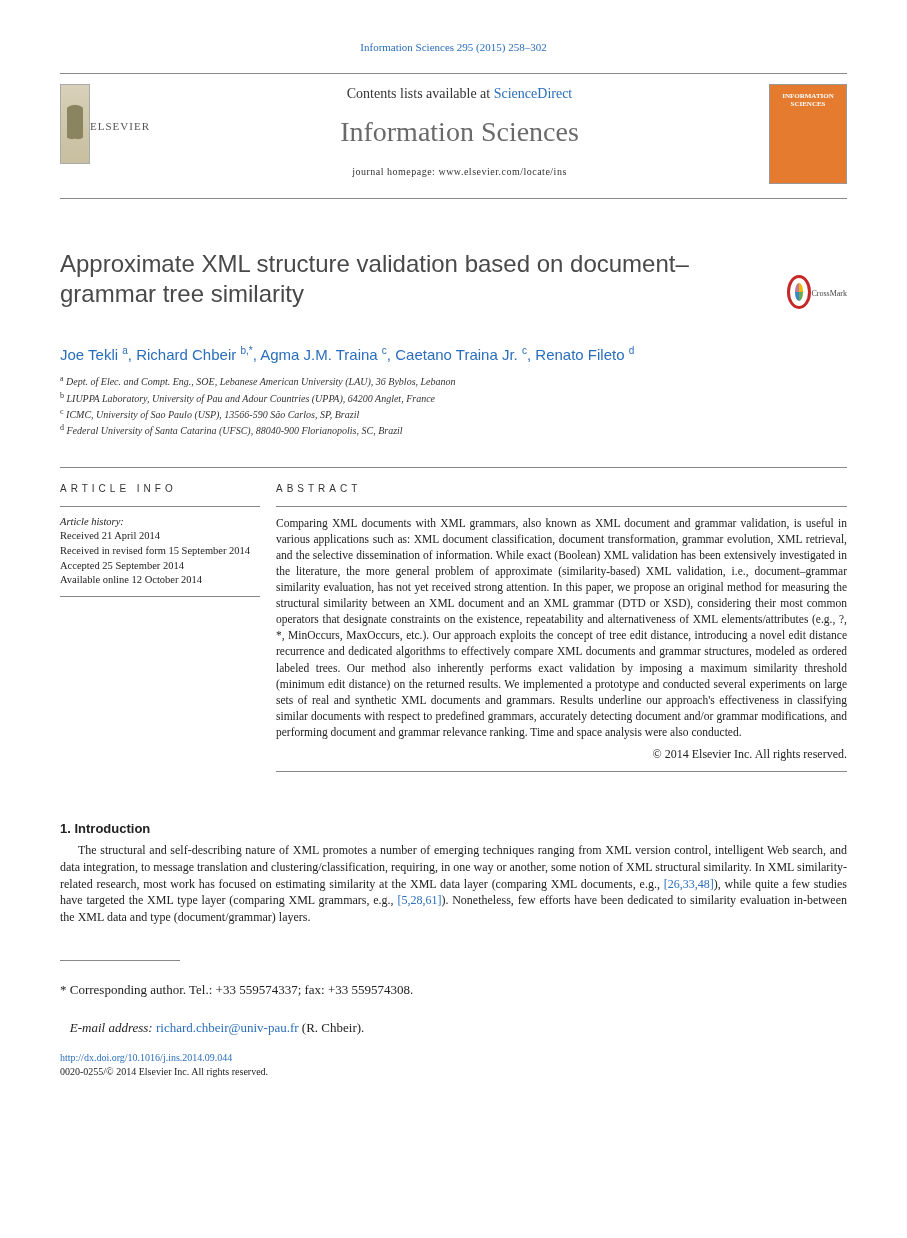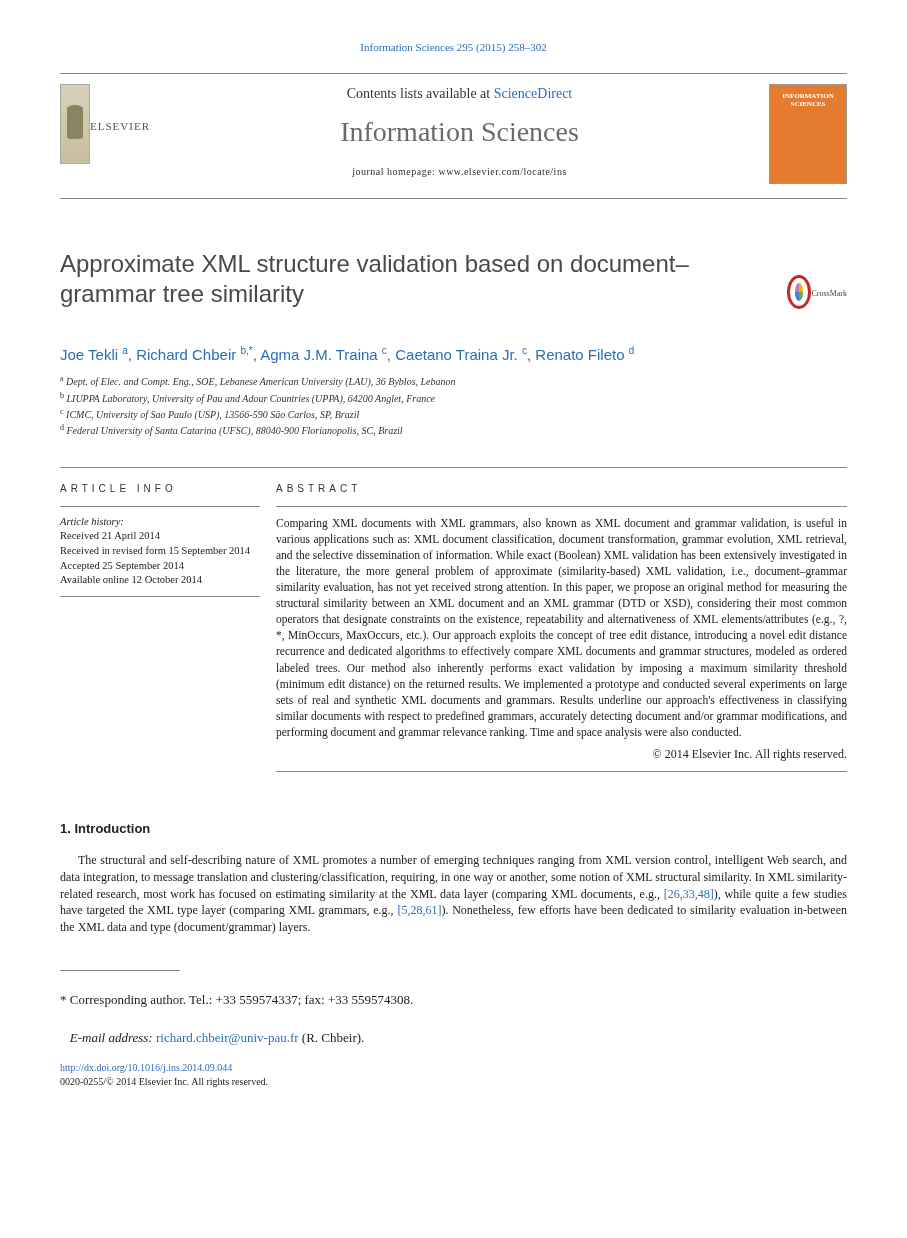--- a/index.html
+++ b/index.html
@@ -30,21 +30,21 @@
   .info-abs-row { display: flex; gap: 16px; margin-top: 28px; border-top: 1px solid #888; }
   .info-col { width: 200px; padding-top: 14px; }
   .abs-col { flex: 1; padding-top: 14px; }
   .sec-head { font-family: Arial, Helvetica, sans-serif; font-size: 10px; letter-spacing: 4px; color: #333; margin-bottom: 10px; }
   .hrline { border-top: 1px solid #888; margin: 8px 0; }
   .info-block { font-size: 10.5px; color: #222; }
   .info-block em { font-style: italic; }
   .kw-list { font-size: 10.5px; }
   .abstract-text { font-size: 11.5px; text-align: justify; }
   .copyright { font-size: 12px; text-align: right; margin-top: 6px; }
-  .section-h { font-family: Arial, Helvetica, sans-serif; font-weight: bold; font-size: 13px; margin-top: 40px; margin-bottom: 14px; }
+  .section-h { font-family: Arial, Helvetica, sans-serif; font-weight: bold; font-size: 13px; margin-top: 40px; margin-bottom: 4px; }
   .body-p { font-size: 12px; text-align: justify; text-indent: 1.5em; }
   .body-p a { color: #2a6ebb; text-decoration: none; }
   .foot-sep { border-top: 1px solid #888; margin-top: 34px; width: 120px; }
   .footnote { font-size: 13px; margin-top: 20px; }
   .footnote a { color: #2a6ebb; text-decoration: none; }
   .doi-line { font-size: 10px; margin-top: 14px; }
   .doi-line a { color: #2a6ebb; text-decoration: none; }
   .copy-line { font-size: 10px; color: #222; }
 </style>
 </head>

